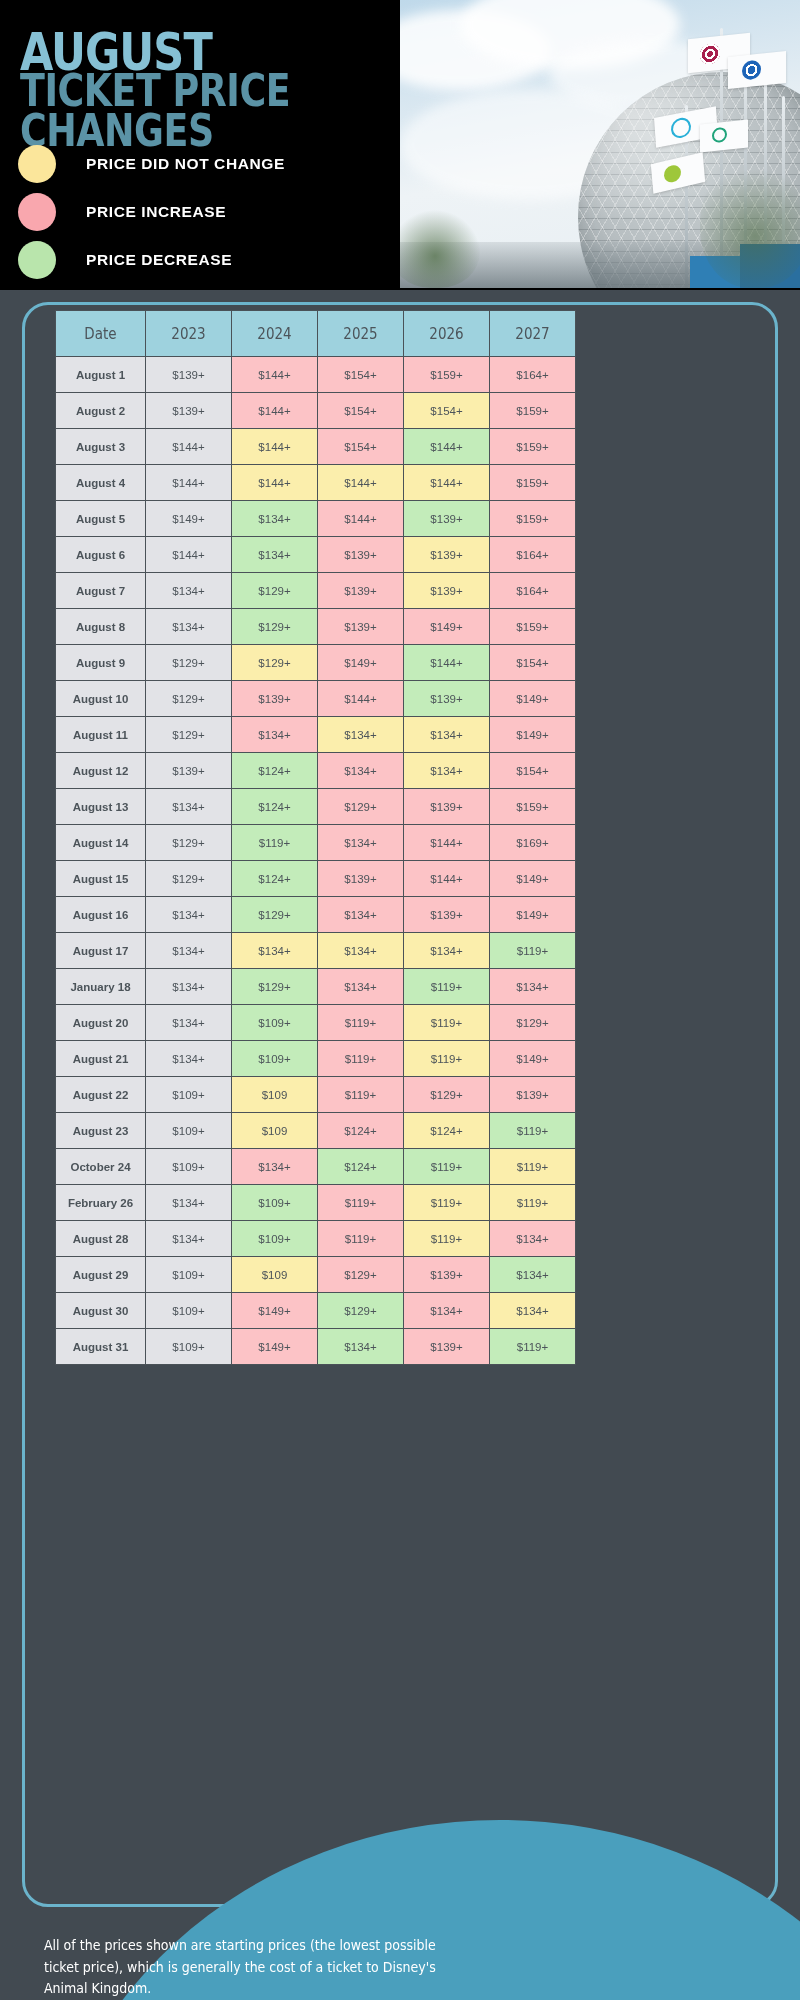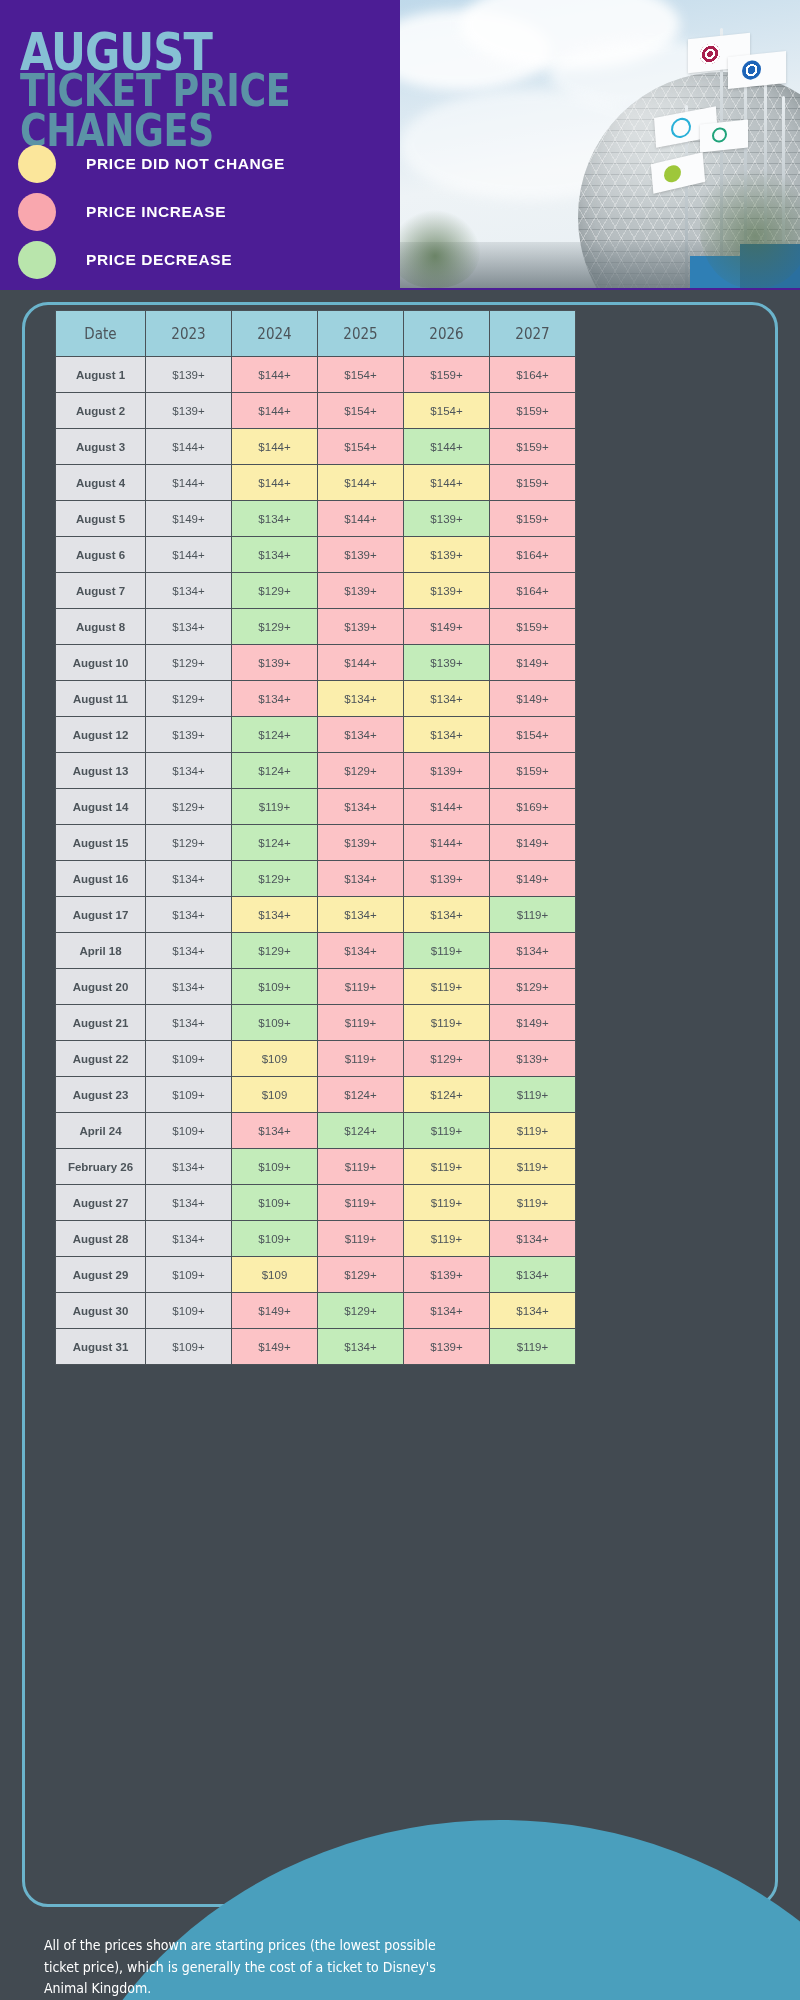--- a/index.html
+++ b/index.html
@@ -5,21 +5,21 @@
   * { box-sizing: border-box; margin:0; padding:0; }
   html, body { width:800px; height:2000px; }
   body {
     background:#424a51;
     font-family:"Liberation Sans", sans-serif;
     position:relative;
     overflow:hidden;
   }
 
   
-  #header { position:absolute; left:0; top:0; width:800px; height:290px; background:#4c1d95; }
+  #header { position:absolute; left:0; top:0; width:800px; height:290px; background:#000000; }
 
   #hero-photo {
     position:absolute; right:0; top:0; width:400px; height:288px;
     overflow:hidden;
     background:linear-gradient(170deg,#bfd9ea 0%,#d7e6f0 28%,#eef3f6 55%,#e7eef2 100%);
   }
   .cloud { position:absolute; background:#ffffff; border-radius:50%; opacity:.85; filter:blur(6px); }
   .sphere {
     position:absolute; left:178px; top:72px; width:290px; height:290px; border-radius:50%;
     background:radial-gradient(circle at 34% 28%, #cfd6d8 0%, #b6bdc0 38%, #8f999c 72%, #6e787c 100%);
@@ -288,20 +288,28 @@
       </tr>
       <tr>
         <td class="date-cell">August 8</td>
         <td class="c-none">$134+</td>
         <td class="c-down">$129+</td>
         <td class="c-up">$139+</td>
         <td class="c-up">$149+</td>
         <td class="c-up">$159+</td>
       </tr>
       <tr>
+        <td class="date-cell">August 9</td>
+        <td class="c-none">$129+</td>
+        <td class="c-same">$129+</td>
+        <td class="c-up">$149+</td>
+        <td class="c-down">$144+</td>
+        <td class="c-up">$154+</td>
+      </tr>
+      <tr>
         <td class="date-cell">August 10</td>
         <td class="c-none">$129+</td>
         <td class="c-up">$139+</td>
         <td class="c-up">$144+</td>
         <td class="c-down">$139+</td>
         <td class="c-up">$149+</td>
       </tr>
       <tr>
         <td class="date-cell">August 11</td>
         <td class="c-none">$129+</td>
@@ -352,21 +360,21 @@
       </tr>
       <tr>
         <td class="date-cell">August 17</td>
         <td class="c-none">$134+</td>
         <td class="c-same">$134+</td>
         <td class="c-same">$134+</td>
         <td class="c-same">$134+</td>
         <td class="c-down">$119+</td>
       </tr>
       <tr>
-        <td class="date-cell">April 18</td>
+        <td class="date-cell">January 18</td>
         <td class="c-none">$134+</td>
         <td class="c-down">$129+</td>
         <td class="c-up">$134+</td>
         <td class="c-down">$119+</td>
         <td class="c-up">$134+</td>
       </tr>
       <tr>
         <td class="date-cell">August 20</td>
         <td class="c-none">$134+</td>
         <td class="c-down">$109+</td>
@@ -392,49 +400,41 @@
       </tr>
       <tr>
         <td class="date-cell">August 23</td>
         <td class="c-none">$109+</td>
         <td class="c-same">$109</td>
         <td class="c-up">$124+</td>
         <td class="c-same">$124+</td>
         <td class="c-down">$119+</td>
       </tr>
       <tr>
-        <td class="date-cell">April 24</td>
+        <td class="date-cell">October 24</td>
         <td class="c-none">$109+</td>
         <td class="c-up">$134+</td>
         <td class="c-down">$124+</td>
         <td class="c-down">$119+</td>
         <td class="c-same">$119+</td>
       </tr>
       <tr>
         <td class="date-cell">February 26</td>
         <td class="c-none">$134+</td>
         <td class="c-down">$109+</td>
         <td class="c-up">$119+</td>
         <td class="c-same">$119+</td>
         <td class="c-same">$119+</td>
       </tr>
       <tr>
-        <td class="date-cell">August 27</td>
+        <td class="date-cell">August 28</td>
         <td class="c-none">$134+</td>
         <td class="c-down">$109+</td>
         <td class="c-up">$119+</td>
         <td class="c-same">$119+</td>
-        <td class="c-same">$119+</td>
-      </tr>
-      <tr>
-        <td class="date-cell">August 28</td>
-        <td class="c-none">$134+</td>
-        <td class="c-down">$109+</td>
-        <td class="c-up">$119+</td>
-        <td class="c-same">$119+</td>
         <td class="c-up">$134+</td>
       </tr>
       <tr>
         <td class="date-cell">August 29</td>
         <td class="c-none">$109+</td>
         <td class="c-same">$109</td>
         <td class="c-up">$129+</td>
         <td class="c-up">$139+</td>
         <td class="c-down">$134+</td>
       </tr>

